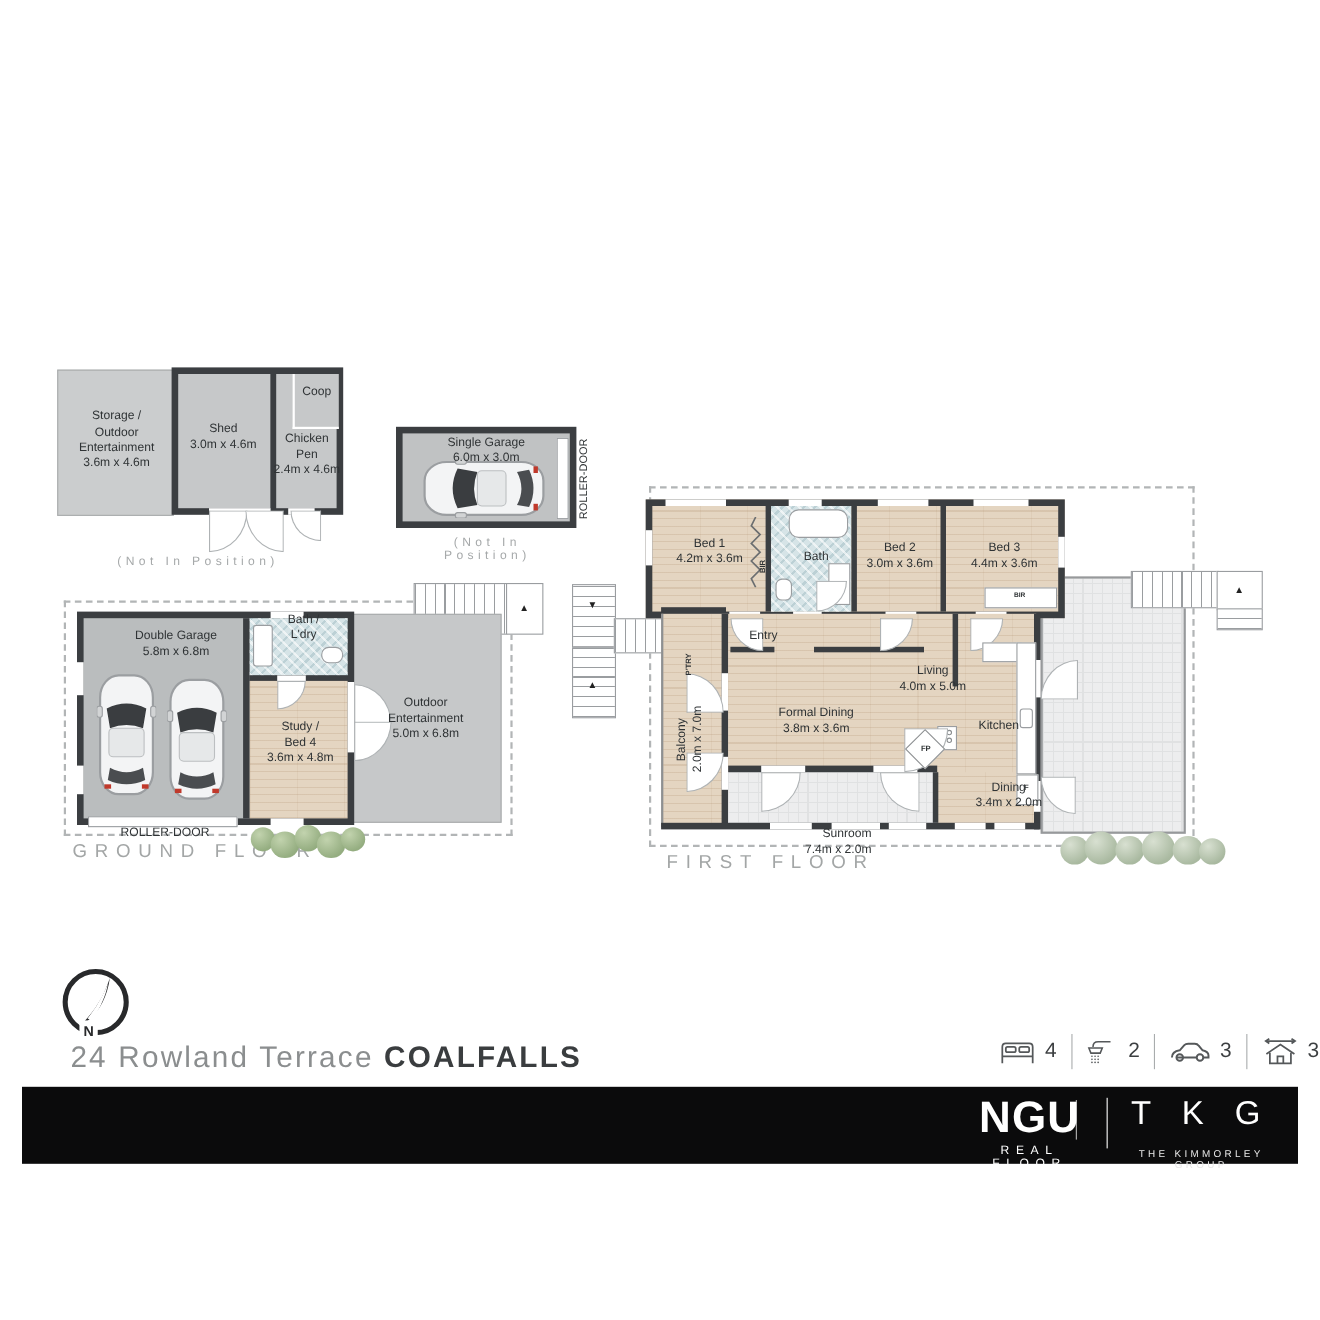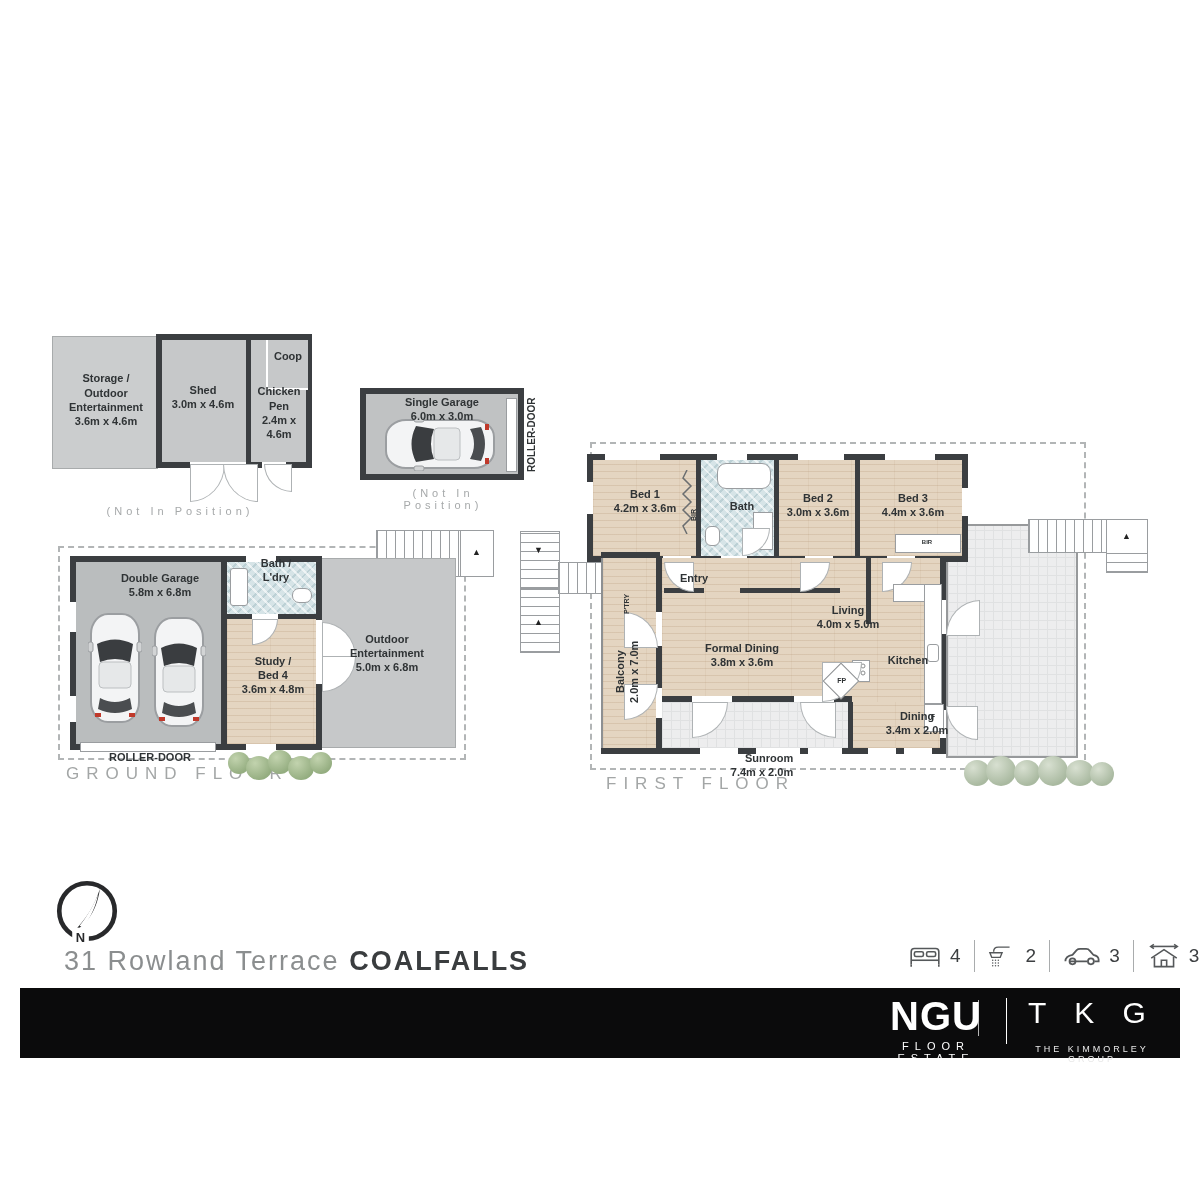--- a/index.html
+++ b/index.html
@@ -25,21 +25,21 @@
         background-image:repeating-linear-gradient(0deg,#9a9da0 0 1px,transparent 1px 9px);}
   .dash{position:absolute;border:2px dashed #b2b5b6;}
   .fan{position:absolute;background:#fff;border:1px solid #aeb2b4;}
   .arc-tl{border-radius:100% 0 0 0;}
   .arc-tr{border-radius:0 100% 0 0;}
   .arc-br{border-radius:0 0 100% 0;}
   .arc-bl{border-radius:0 0 0 100%;}
   .fix{position:absolute;background:#fff;border:1px solid #9a9da0;}
   
   .lbl{position:absolute;display:flex;align-items:center;justify-content:center;text-align:center;
-       white-space:pre-line;font-weight:700;color:#2f3335;font-size:11px;line-height:1.3;}
+       white-space:pre-line;font-weight:400;color:#2f3335;font-size:11px;line-height:1.3;}
   .lbl.v{writing-mode:vertical-rl;transform:rotate(180deg);}
   .lbl.sm{font-size:7px;font-weight:700;}
   .title{position:absolute;font-size:17px;letter-spacing:7px;color:#a3a6a6;font-weight:400;}
   .note{position:absolute;font-size:11px;letter-spacing:4px;color:#a6a9aa;text-align:center;}
   .arrow{position:absolute;font-size:9px;color:#222;line-height:1;}
   
   .bush{position:absolute;border-radius:50%;
         background:radial-gradient(circle at 35% 30%,#c2d3ae,#94ad80 72%);}
   .bush.sage{background:radial-gradient(circle at 35% 30%,#d8e0d1,#a9b9a0 72%);}
   
@@ -307,21 +307,21 @@
   <div class="abs" style="left:50px;top:874px;">
     <svg width="74" height="74" viewBox="0 0 80 80">
       <circle cx="40" cy="40" r="30" fill="none" stroke="#28292b" stroke-width="5"></circle>
       <path d="M54 16 C48 34 40 48 24 64 C36 57 50 44 54 16 Z" fill="#28292b"></path>
       <path d="M52 22 C46 36 40 46 32 56 L36 58 C44 47 50 34 52 22 Z" fill="#fff"></path>
       <rect x="24" y="58" width="18" height="18" fill="#fff"></rect>
       <text x="33" y="73" font-size="14" font-weight="bold" fill="#28292b" text-anchor="middle">N</text>
     </svg>
   </div>
   <div class="addr" style="left:64px;top:946px;">
-    <span>31 Rowland Terrace </span><b>COALFALLS</b>
+    <span>24 Rowland Terrace </span><b>COALFALLS</b>
   </div>
 
   <div class="stats" style="left:908px;top:940px;">
     <div class="stat">
       <svg width="34" height="26" viewBox="0 0 64 44" fill="none" stroke="#55585a" stroke-width="3">
         <path d="M6 38 V14 Q6 8 12 8 H52 Q58 8 58 14 V38"></path>
         <rect x="12" y="14" width="17" height="9" rx="3"></rect>
           <rect x="35" y="14" width="17" height="9" rx="3"></rect>
         <path d="M6 30 H58"></path>
           <path d="M6 38 V42 M58 38 V42"></path>
@@ -367,21 +367,21 @@
         <path d="M27 46 V34 H37 V46"></path>
       </svg>
       <span>338m²</span>
     </div>
   </div>
 
   <div class="bar" style="left:20px;top:988px;width:1160px;height:70px;"></div>
 
   <div class="ngu" style="left:886px;top:996px;width:100px;">
     <div class="big">NGU</div>
-    <div class="sub">FLOOR ESTATE</div>
+    <div class="sub">REAL FLOOR</div>
   </div>
   <div class="vline" style="left:978px;top:1000px;height:36px;opacity:.7;"></div>
   <div class="vline" style="left:1006px;top:998px;height:46px;"></div>
   <div class="tkg" style="left:1024px;top:998px;width:136px;">
     <div class="big">T K G</div>
     <div class="sub">THE KIMMORLEY GROUP</div>
   </div>
 
 </div>
 

